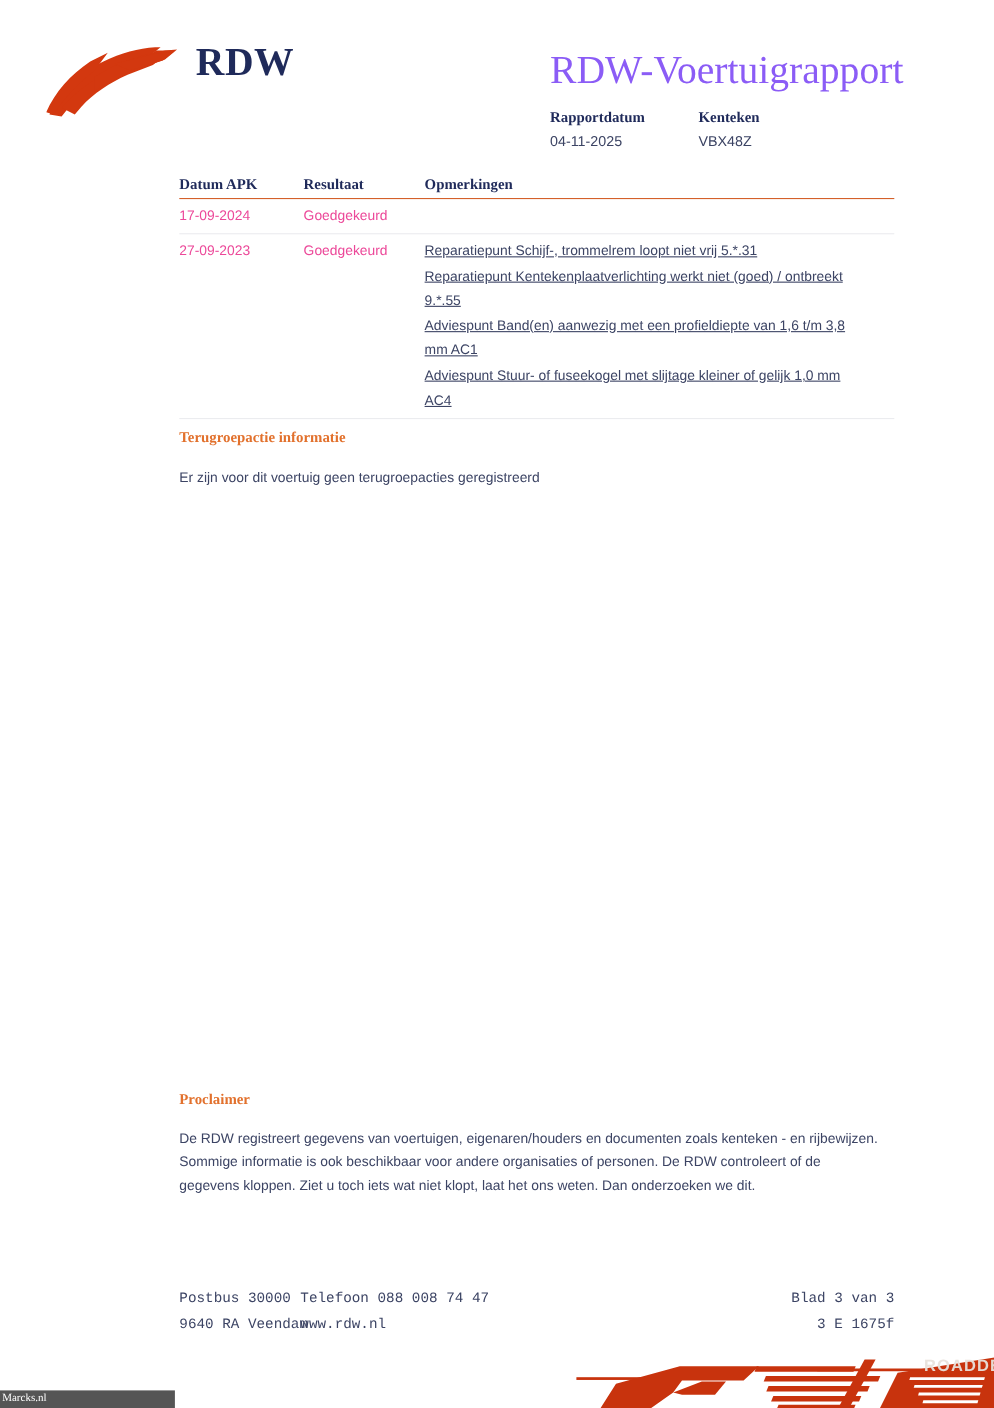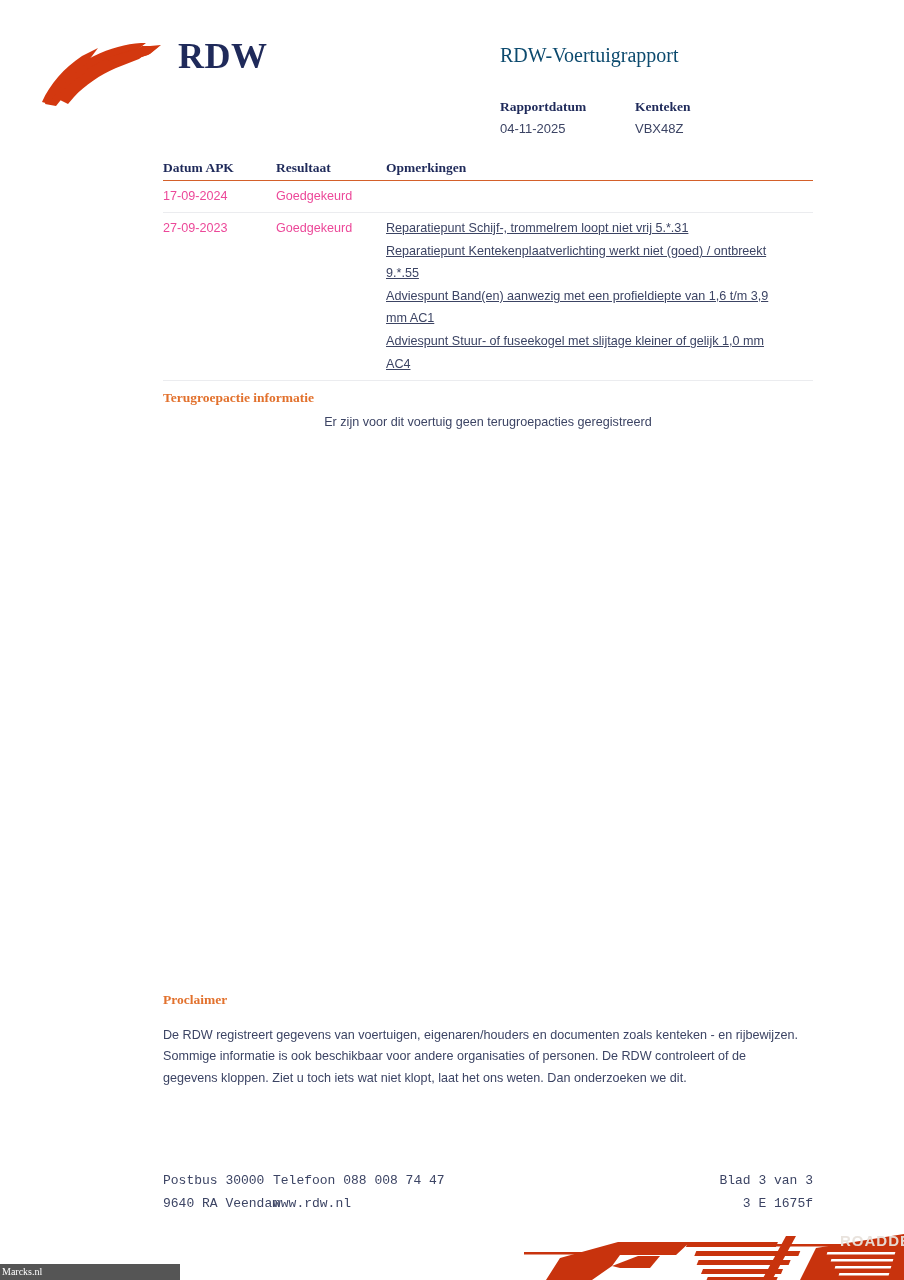--- a/index.html
+++ b/index.html
@@ -45,23 +45,23 @@
     letter-spacing: 0.5px;
     color: #1f2a5a;
     line-height: 1;
     margin-left: 16px;
   }
   .doc-title {
     position: absolute;
     left: 500px;
     top: 44px;
     font-family: "Liberation Serif", serif;
-    font-size: 20px;
+    font-size: 36px;
     font-weight: 400;
-    color: #0c4a6e;
+    color: #8b5cf6;
     white-space: nowrap;
     line-height: 1.1;
   }
 
   .meta {
     position: absolute;
     left: 500px;
     top: 98px;
     width: 320px;
   }
@@ -157,21 +157,21 @@
     font-size: 12.6px;
     color: #3c4464;
     line-height: 21.5px;
   }
   .recall-sec {
     position: absolute;
     left: 163px;
     top: 389px;
     width: 650px;
   }
-  .recall-sec .sec-body { margin-top: 5px; text-align: center; }
+  .recall-sec .sec-body { margin-top: 17px; }
 
   .proclaimer-sec {
     position: absolute;
     left: 163px;
     top: 991px;
     width: 640px;
   }
   .proclaimer-sec .sec-body { margin-top: 16px; }
 
   
@@ -204,21 +204,21 @@
     width: 404px;
     height: 58px;
     overflow: hidden;
   }
 
   
   .statusbar {
     position: absolute;
     left: 0;
     bottom: 0;
-    width: 180px;
+    width: 159px;
     height: 16px;
     background: #555555;
     color: #ffffff;
     font-family: "Liberation Serif", serif;
     font-size: 10px;
     line-height: 16px;
     padding-left: 2px;
     box-sizing: border-box;
     white-space: nowrap;
   }
@@ -271,21 +271,21 @@
       <div class="cell c-res">Goedgekeurd</div>
       <div class="remarks"></div>
     </div>
 
     <div class="apk-row">
       <div class="cell c-date">27-09-2023</div>
       <div class="cell c-res">Goedgekeurd</div>
       <div class="remarks">
         <div class="rline">Reparatiepunt Schijf-, trommelrem loopt niet vrij 5.*.31</div>
         <div class="rline">Reparatiepunt Kentekenplaatverlichting werkt niet (goed) / ontbreekt 9.*.55</div>
-        <div class="rline">Adviespunt Band(en) aanwezig met een profieldiepte van 1,6 t/m 3,9 mm AC1</div>
+        <div class="rline">Adviespunt Band(en) aanwezig met een profieldiepte van 1,6 t/m 3,8 mm AC1</div>
         <div class="rline">Adviespunt Stuur- of fuseekogel met slijtage kleiner of gelijk 1,0 mm AC4</div>
       </div>
     </div>
   </div>
 
   <div class="recall-sec">
     <div class="sec-heading">Terugroepactie informatie</div>
     <div class="sec-body">Er zijn voor dit voertuig geen terugroepacties geregistreerd</div>
   </div>
 

